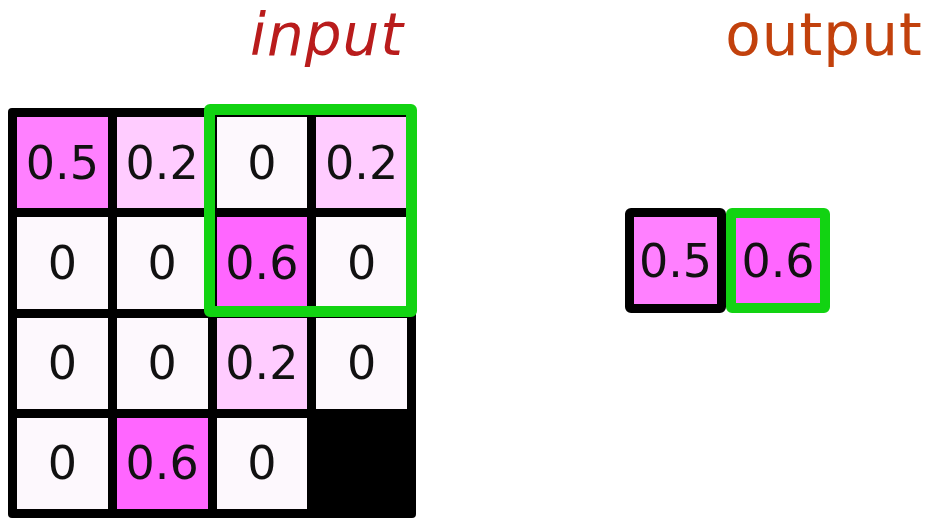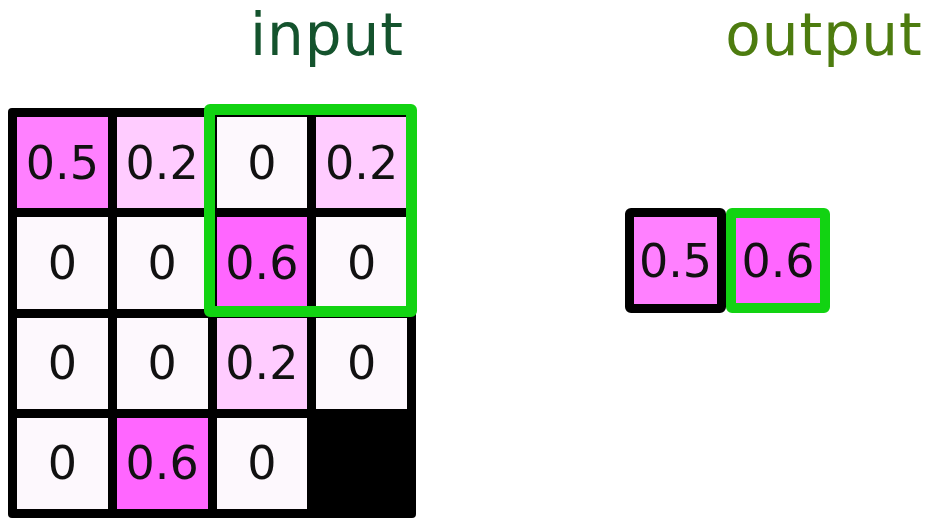--- a/index.html
+++ b/index.html
@@ -88,23 +88,23 @@
     border-radius: 6px;
   }
   .out-cell.plain { border: 9px solid #000000; }
   .out-cell.highlighted { border: 10px solid #12d312; width: 104px; }
 </style>
 </head>
 <body>
 
 <div id="stage">
 
-  <div id="input-title" class="title" style="color: #14532d;">input</div>
+  <div id="input-title" class="title" style="color: #b91c1c; font-style: italic;">input</div>
 
-  <div id="output-title" class="title" style="color: #4d7c0f;">output</div>
+  <div id="output-title" class="title" style="color: #c2410c;">output</div>
 
   <div id="input-grid">
       <div class="cell" style="background: rgb(255, 128, 255);">0.5</div>
       <div class="cell" style="background: rgb(255, 204, 255);">0.2</div>
       <div class="cell" style="background: rgb(253, 248, 253);">0</div>
       <div class="cell" style="background: rgb(255, 204, 255);">0.2</div>
       <div class="cell" style="background: rgb(253, 248, 253);">0</div>
       <div class="cell" style="background: rgb(253, 248, 253);">0</div>
       <div class="cell" style="background: rgb(255, 102, 255);">0.6</div>
       <div class="cell" style="background: rgb(253, 248, 253);">0</div>

